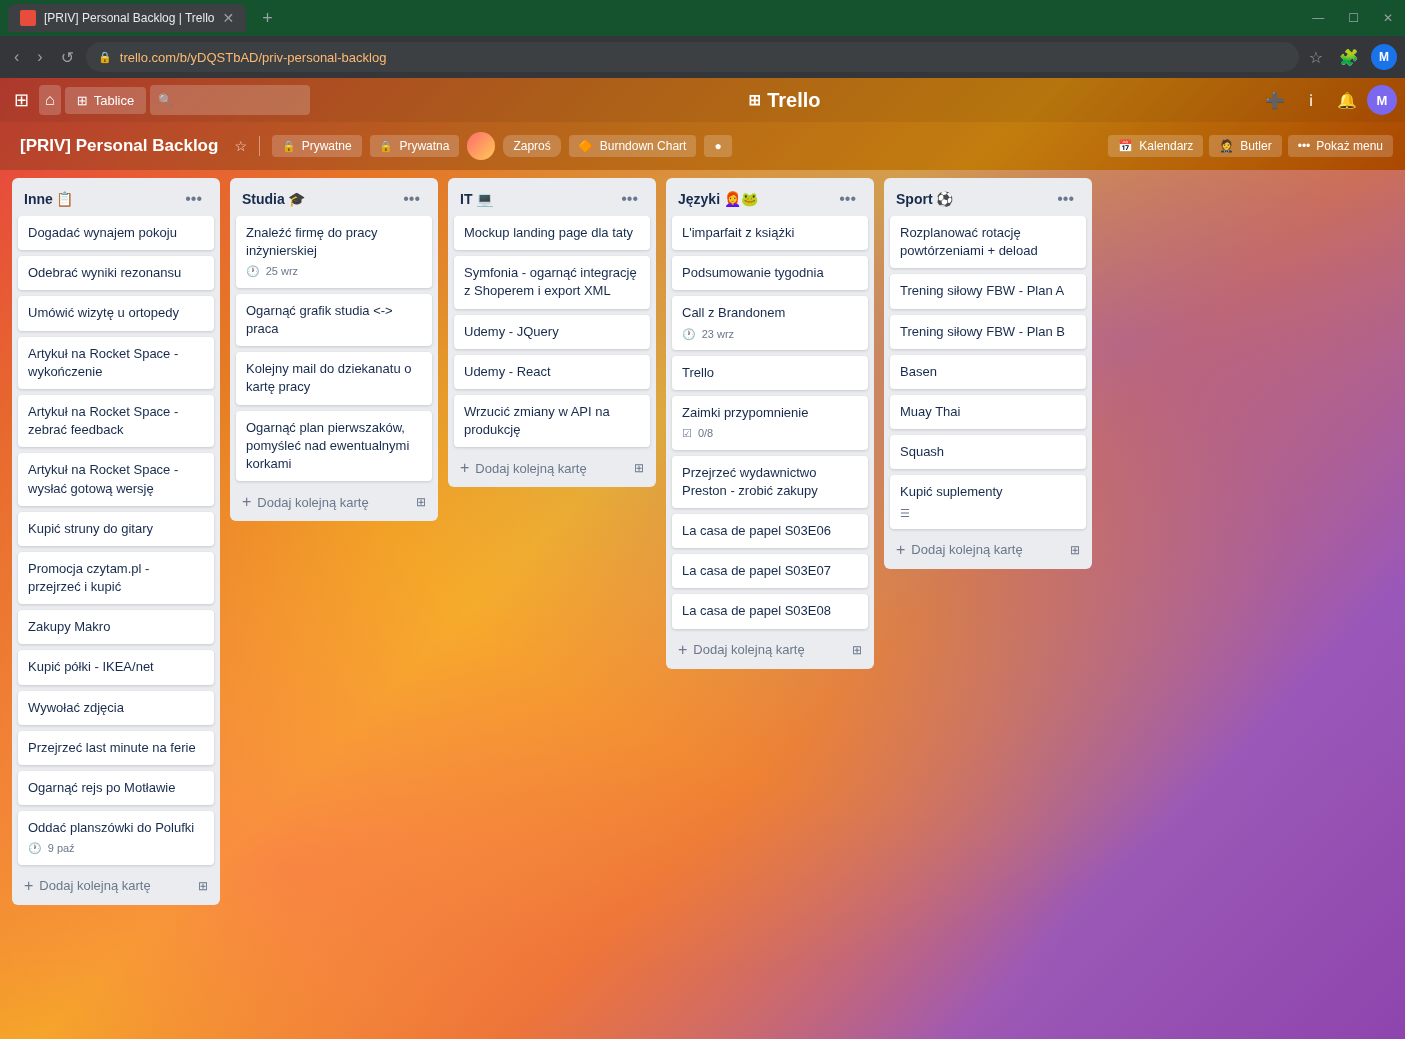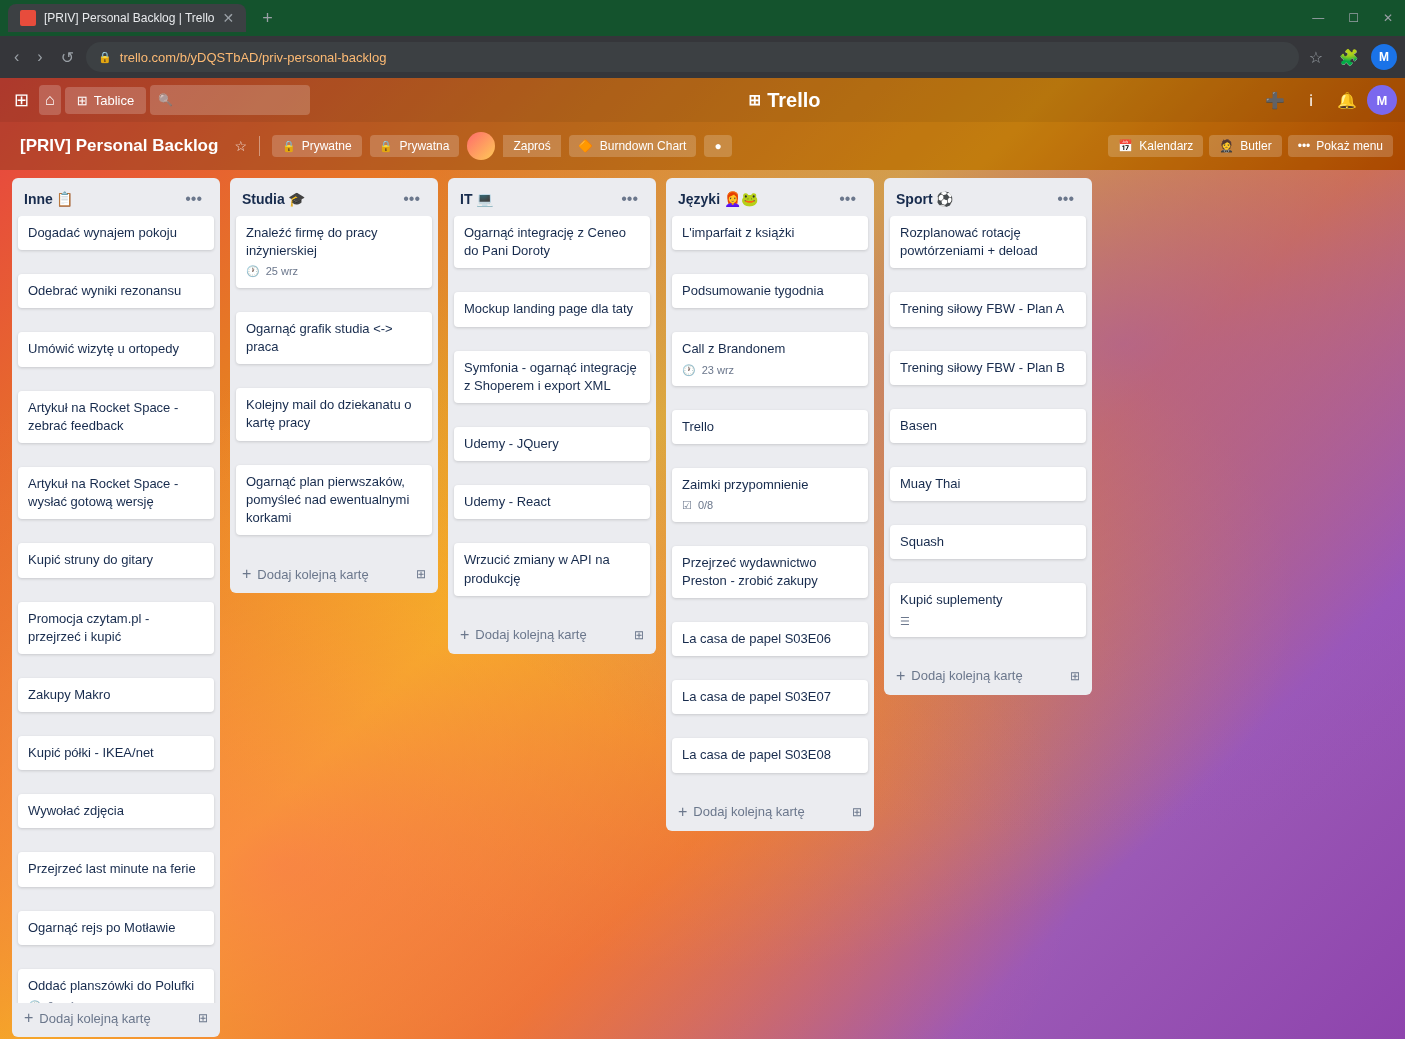--- a/index.html
+++ b/index.html
@@ -44,21 +44,21 @@
 
     
     .board-header { background: rgba(0,0,0,0.2); height: 48px; display: flex; align-items: center; padding: 0 12px; gap: 8px; }
     .board-title { color: white; font-size: 17px; font-weight: bold; padding: 4px 8px; border-radius: 4px; cursor: pointer; }
     .board-star-btn { color: rgba(255,255,255,0.8); cursor: pointer; font-size: 14px; }
     .board-divider { width: 1px; height: 20px; background: rgba(255,255,255,0.4); margin: 0 4px; }
     .board-badge { background: rgba(255,255,255,0.2); color: white; font-size: 12px; padding: 4px 10px; border-radius: 4px; cursor: pointer; display: flex; align-items: center; gap: 6px; }
     .board-badge-lock { font-size: 11px; }
     .board-member-avatar { width: 28px; height: 28px; border-radius: 50%; overflow: hidden; cursor: pointer; }
     .board-member-img { width: 100%; height: 100%; background: linear-gradient(135deg, #ff6b6b, #feca57); }
-    .board-invite-btn { background: rgba(255,255,255,0.2); color: white; font-size: 12px; padding: 4px 10px; border-radius: 0; cursor: pointer; }
+    .board-invite-btn { background: rgba(255,255,255,0.2); color: white; font-size: 12px; padding: 4px 10px; border-radius: 8px; cursor: pointer; }
     .board-burndown { background: rgba(255,255,255,0.2); color: white; font-size: 12px; padding: 4px 10px; border-radius: 4px; cursor: pointer; display: flex; align-items: center; gap: 6px; }
     .board-right { margin-left: auto; display: flex; gap: 6px; }
     .board-action-btn { background: rgba(255,255,255,0.2); color: white; font-size: 12px; padding: 4px 10px; border-radius: 4px; cursor: pointer; display: flex; align-items: center; gap: 6px; }
 
     
     .board-bg { flex: 1; overflow-x: auto; overflow-y: hidden; padding: 8px 12px; display: flex; gap: 10px; align-items: flex-start; position: relative; }
     .board-bg::before {
       content: '';
       position: absolute; top: 0; left: 0; right: 0; bottom: 0;
       background:
@@ -76,21 +76,21 @@
         radial-gradient(ellipse at 50% 50%, rgba(255,200,50,0.3) 0%, transparent 60%);
     }
 
     
     .board-lists { display: flex; gap: 10px; position: relative; z-index: 1; align-items: flex-start; }
     .list { background: #ebecf0; border-radius: 6px; width: 208px; flex-shrink: 0; max-height: calc(100vh - 180px); display: flex; flex-direction: column; }
     .list-header { padding: 10px 12px 6px; display: flex; align-items: center; justify-content: space-between; }
     .list-title { font-size: 14px; font-weight: 600; color: #172b4d; flex: 1; }
     .list-menu-btn { color: #6b778c; cursor: pointer; font-size: 16px; padding: 2px 6px; border-radius: 4px; }
     .list-cards { padding: 0 6px; overflow-y: auto; flex: 1; }
-    .card { background: white; border-radius: 4px; padding: 8px 10px; margin-bottom: 24px; cursor: pointer; box-shadow: 0 1px 3px rgba(0,0,0,0.15); font-size: 13px; color: #172b4d; line-height: 1.4; }
+    .card { background: white; border-radius: 4px; padding: 8px 10px; margin-bottom: 6px; cursor: pointer; box-shadow: 0 1px 3px rgba(0,0,0,0.15); font-size: 13px; color: #172b4d; line-height: 1.4; }
     .card-meta { display: flex; align-items: center; gap: 6px; margin-top: 4px; font-size: 11px; color: #6b778c; }
     .card-clock-icon { font-size: 11px; }
     .card-checklist-icon { font-size: 11px; }
     .list-add-btn { padding: 6px 12px 10px; display: flex; align-items: center; gap: 6px; color: #6b778c; font-size: 13px; cursor: pointer; border-radius: 0 0 6px 6px; }
     .list-add-icon { font-size: 16px; }
     .list-add-card-icon { color: #6b778c; font-size: 12px; margin-left: auto; }
   </style>
 </head>
 <body>
 
@@ -205,20 +205,23 @@
               <div class="card">
                 <div>Dogadać wynajem pokoju</div>
               </div>
               <div class="card">
                 <div>Odebrać wyniki rezonansu</div>
               </div>
               <div class="card">
                 <div>Umówić wizytę u ortopedy</div>
               </div>
               <div class="card">
+                <div>Artykuł na Rocket Space - wykończenie</div>
+              </div>
+              <div class="card">
                 <div>Artykuł na Rocket Space - zebrać feedback</div>
               </div>
               <div class="card">
                 <div>Artykuł na Rocket Space - wysłać gotową wersję</div>
               </div>
               <div class="card">
                 <div>Kupić struny do gitary</div>
               </div>
               <div class="card">
                 <div>Promocja czytam.pl - przejrzeć i kupić</div>
@@ -281,23 +284,20 @@
               <span class="list-add-card-icon">⊞</span>
             </div>
           </div>
           <div class="list">
             <div class="list-header">
               <div class="list-title">IT 💻</div>
               <div class="list-menu-btn">•••</div>
             </div>
             <div class="list-cards">
               <div class="card">
-                <div>Ogarnąć integrację z Ceneo do Pani Doroty</div>
-              </div>
-              <div class="card">
                 <div>Mockup landing page dla taty</div>
               </div>
               <div class="card">
                 <div>Symfonia - ogarnąć integrację z Shoperem i export XML</div>
               </div>
               <div class="card">
                 <div>Udemy - JQuery</div>
               </div>
               <div class="card">
                 <div>Udemy - React</div>

